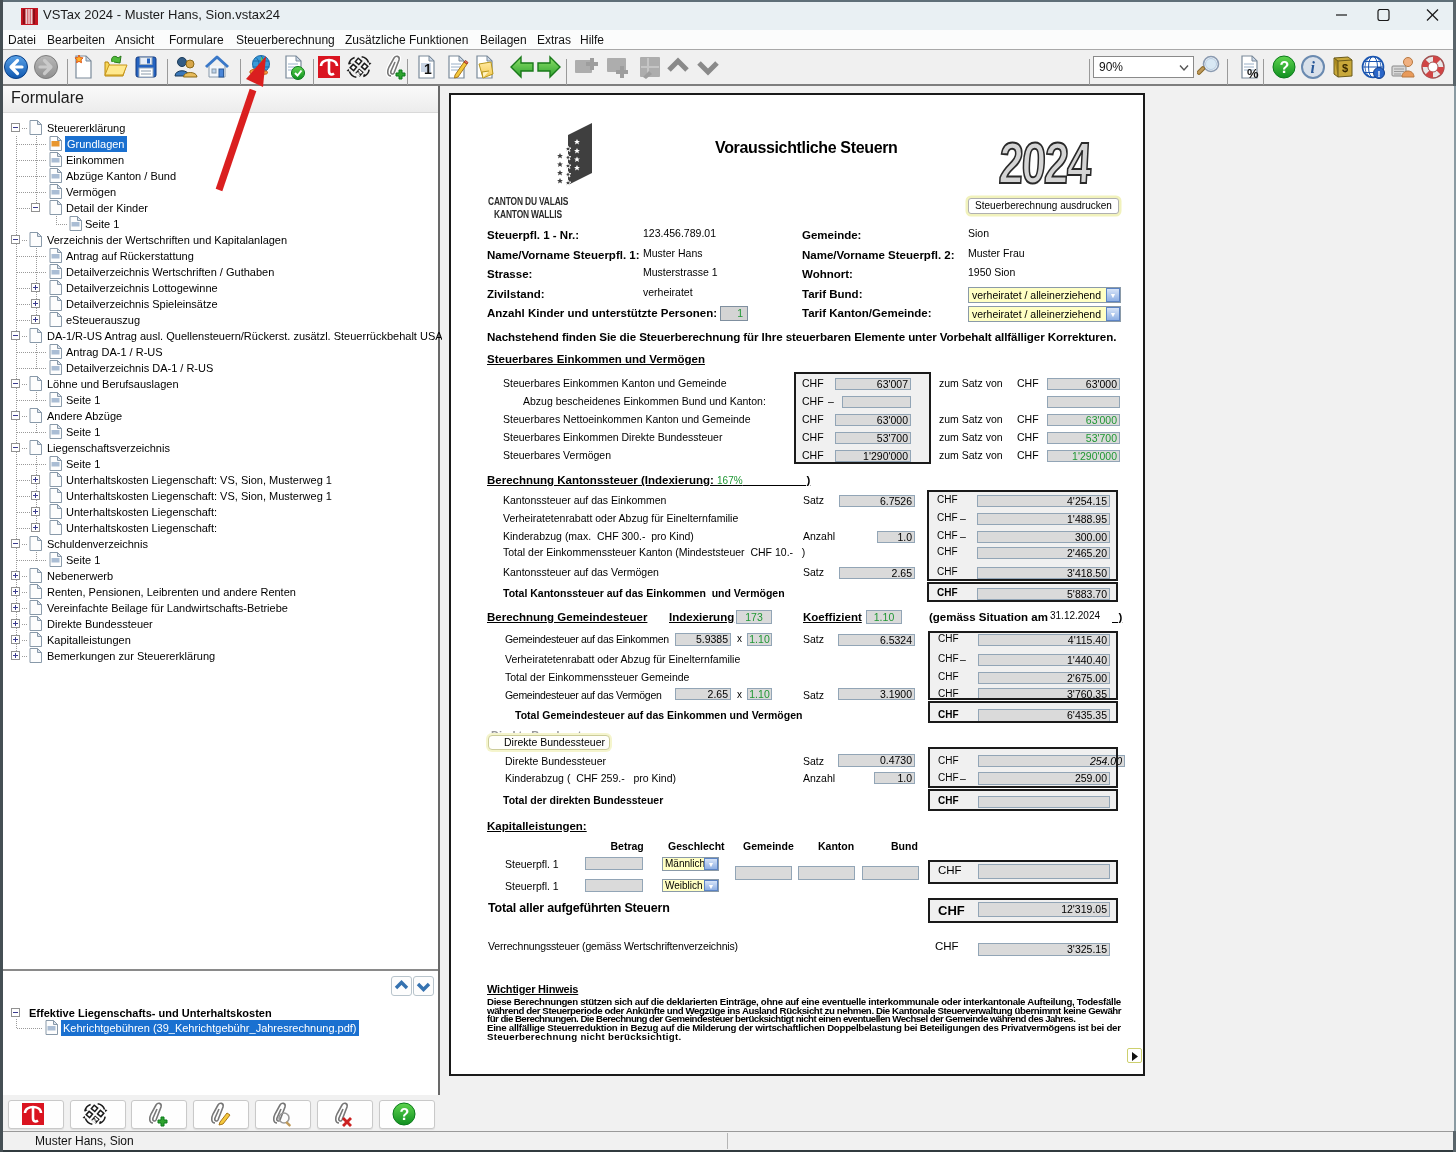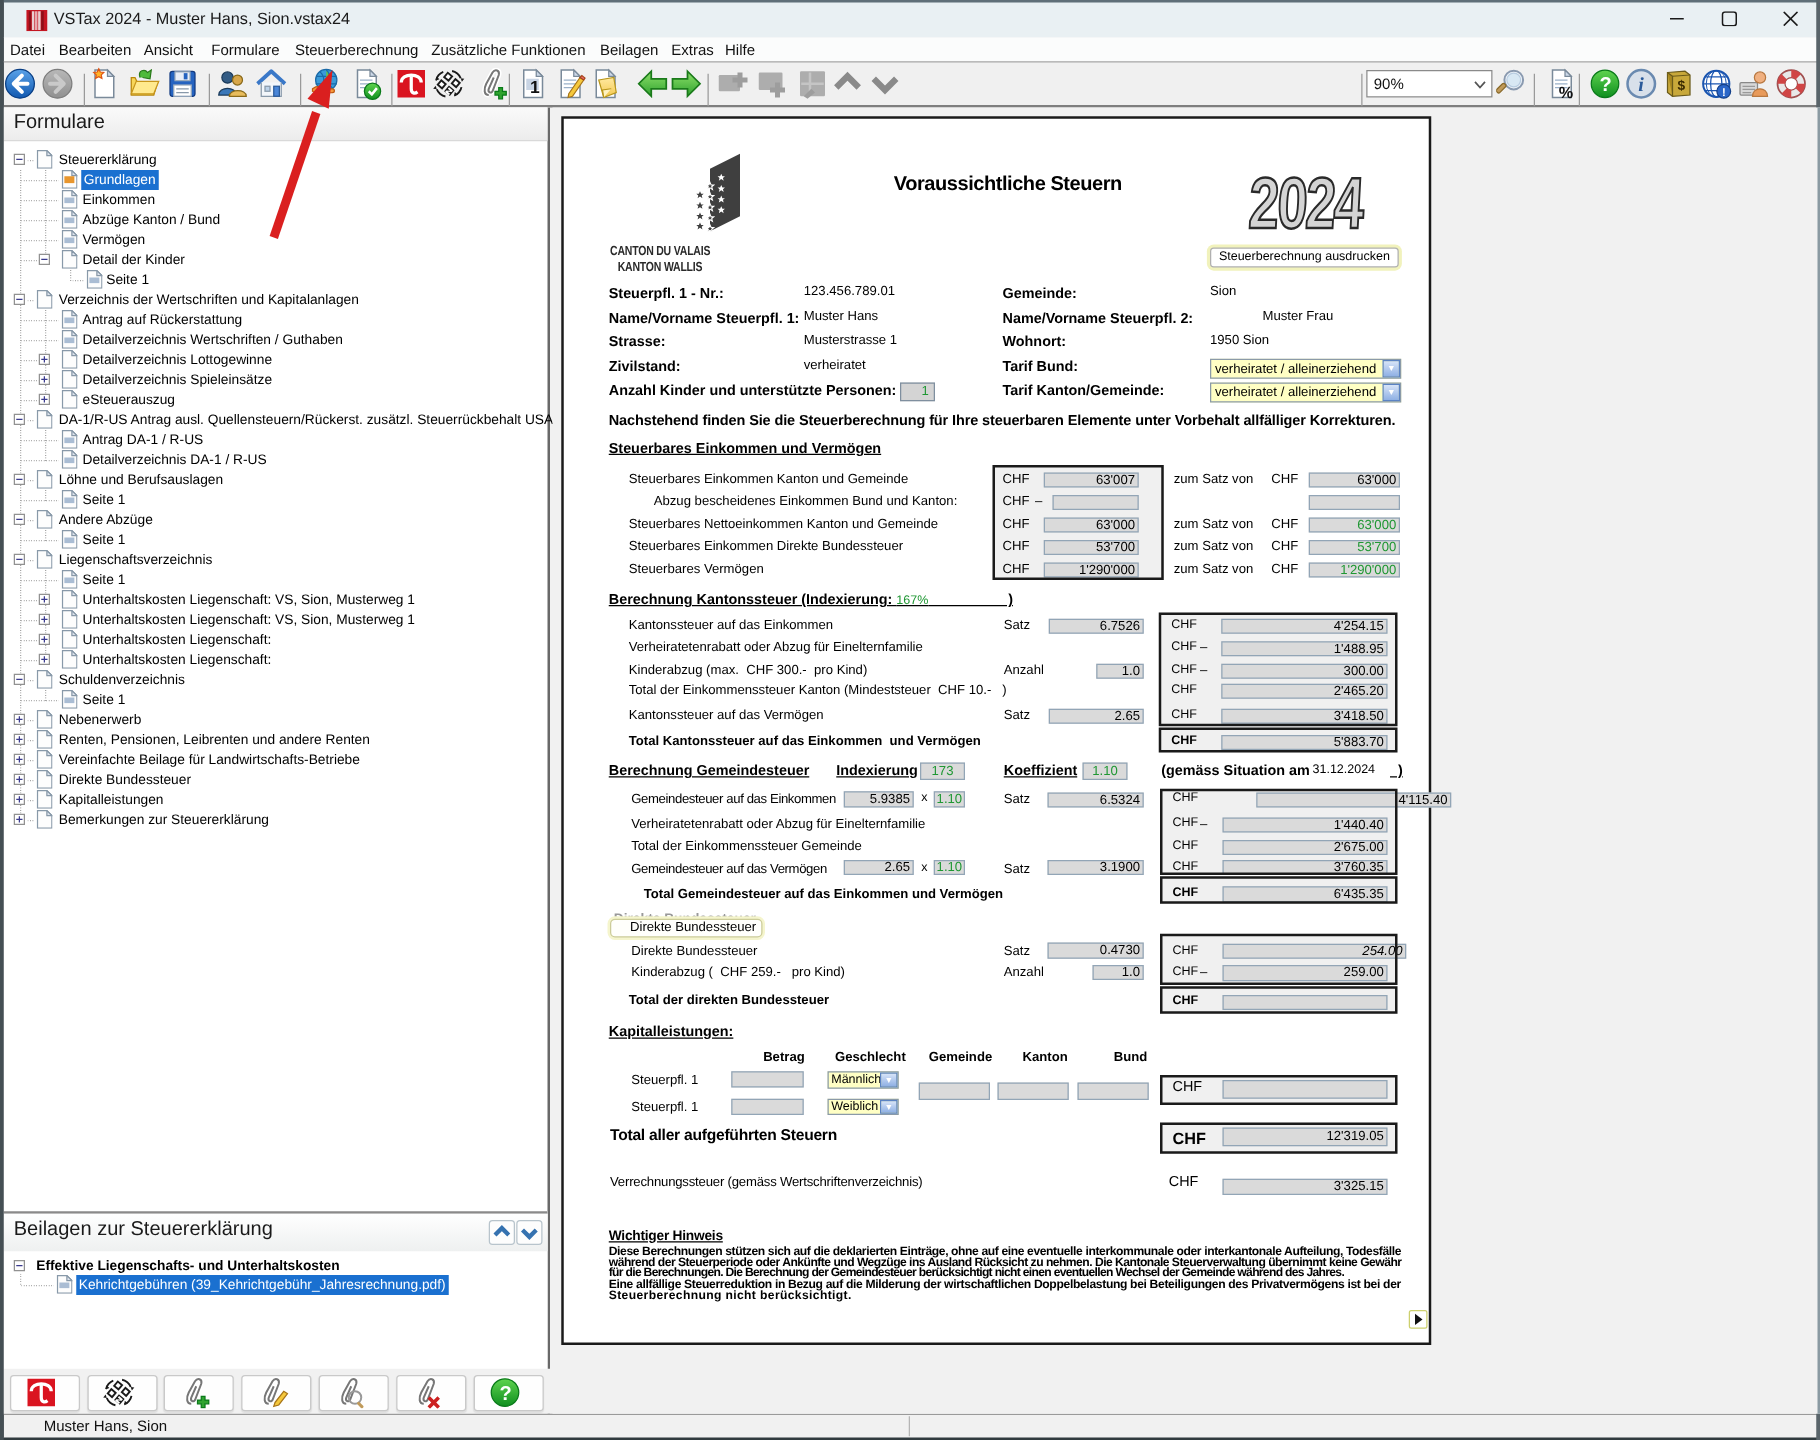--- a/index.html
+++ b/index.html
@@ -578,23 +578,20 @@
       </svg>
 <div class="trow" style="left:44px;top:518px">Kapitalleistungen</div>
 <div class="ebox plus" style="left:8px;top:537px"></div>
 <svg class="dicon" style="left:26px;top:534px" width="13" height="15" viewBox="0 0 13 15">
         <path d="M1 .5 H8.5 L12.5 4.5 V14.5 H1 Z" fill="#fdfdfd" stroke="#8899a9" stroke-width="1"></path>
         <path d="M8.5 .5 V4.5 H12.5 Z" fill="#dde4ee" stroke="#8899a9" stroke-width="1"></path>
       </svg>
 <div class="trow" style="left:44px;top:534px">Bemerkungen zur Steuererklärung</div>
 </div>
   <div id="beilagen">
-    <div id="beihead">
-        <span>Beilagen zur Steuererklärung</span>
-      </div>
     <div class="updn" style="left:388px">
       <svg width="19" height="18" viewBox="0 0 19 18">
           <path d="M4 11 L9.5 5.5 L15 11" fill="none" stroke="#3572b0" stroke-width="3.4"></path>
         </svg>
     </div>
     <div class="updn" style="left:410px">
       <svg width="19" height="18" viewBox="0 0 19 18">
           <path d="M4 7 L9.5 12.5 L15 7" fill="none" stroke="#3572b0" stroke-width="3.4"></path>
         </svg>
     </div>
@@ -742,21 +739,21 @@
 <div class="lbl" style="left:192px;top:152px;font-size:10.5px;">Muster Hans</div>
 <div class="lbl" style="left:36px;top:173px;font-size:11.5px;font-weight:bold;">Strasse:</div>
 <div class="lbl" style="left:192px;top:171px;font-size:10.5px;">Musterstrasse 1</div>
 <div class="lbl" style="left:36px;top:193px;font-size:11.5px;font-weight:bold;">Zivilstand:</div>
 <div class="lbl" style="left:192px;top:191px;font-size:10.5px;">verheiratet</div>
 <div class="lbl" style="left:36px;top:212px;font-size:11.5px;font-weight:bold;">Anzahl Kinder und unterstützte Personen:</div>
 <div class="fld" style="left:269px;top:211px;width:28px;height:15px;line-height:13px;border:1px solid #7f8f9f;background:#d4d4d4;padding-right:4px"><span class="grn">1</span></div>
 <div class="lbl" style="left:351px;top:134px;font-size:11.5px;font-weight:bold;">Gemeinde:</div>
 <div class="lbl" style="left:517px;top:132px;font-size:10.5px;">Sion</div>
 <div class="lbl" style="left:351px;top:154px;font-size:11.5px;font-weight:bold;">Name/Vorname Steuerpfl. 2:</div>
-<div class="lbl" style="left:517px;top:152px;font-size:10.5px;margin-left:42px;">Muster Frau</div>
+<div class="lbl" style="left:517px;top:152px;font-size:10.5px;">Muster Frau</div>
 <div class="lbl" style="left:351px;top:173px;font-size:11.5px;font-weight:bold;">Wohnort:</div>
 <div class="lbl" style="left:517px;top:171px;font-size:10.5px;">1950 Sion</div>
 <div class="lbl" style="left:351px;top:193px;font-size:11.5px;font-weight:bold;">Tarif Bund:</div>
 <div class="lbl" style="left:351px;top:212px;font-size:11.5px;font-weight:bold;">Tarif Kanton/Gemeinde:</div>
 <div class="dd" style="left:517px;top:192px;width:153px;height:16px;line-height:14px;padding-left:3px">verheiratet / alleinerziehend<i>▼</i></div>
 <div class="dd" style="left:517px;top:211px;width:153px;height:16px;line-height:14px;padding-left:3px">verheiratet / alleinerziehend<i>▼</i></div>
 <div class="lbl" style="left:36px;top:235px;font-size:11.6px;font-weight:bold;letter-spacing:-0.09px;">Nachstehend finden Sie die Steuerberechnung für Ihre steuerbaren Elemente unter Vorbehalt allfälliger Korrekturen.</div>
 <div class="lbl" style="left:36px;top:258px;font-size:11.5px;font-weight:bold;text-decoration:underline;">Steuerbares Einkommen und Vermögen</div>
 <div class="bx" style="left:343px;top:277px;width:137px;height:92px"></div>
         <div class="bxb" style="left:343px;top:277px;width:137px;height:92px"></div>
@@ -832,21 +829,21 @@
         <div class="bxb" style="left:477px;top:536px;width:190px;height:69px"></div>
 <div class="bx" style="left:477px;top:606px;width:190px;height:22px"></div>
         <div class="bxb" style="left:477px;top:606px;width:190px;height:22px"></div>
 <div class="lbl" style="left:54px;top:538px;font-size:10.5px;letter-spacing:-0.3px;">Gemeindesteuer auf das Einkommen</div>
 <div class="fld" style="left:224px;top:538px;width:56px;height:13px;line-height:11px;">5.9385</div>
 <div class="lbl" style="left:286px;top:538px;font-size:10px;">x</div>
 <div class="fld" style="left:296px;top:538px;width:25px;height:13px;line-height:11px;text-align:center;padding-right:0"><span class="grn">1.10</span></div>
 <div class="lbl" style="left:352px;top:538px;font-size:10.5px;">Satz</div>
 <div class="fld" style="left:387px;top:538.5px;width:77px;height:12.5px;line-height:10.5px;">6.5324</div>
 <div class="lbl" style="left:487px;top:538px;font-size:10px;">CHF</div>
-<div class="fld" style="left:554px;top:539px;width:156px;height:12px;line-height:10px;">4'115.40</div>
+<div class="fld" style="left:527px;top:539px;width:132px;height:12px;line-height:10px;">4'115.40</div>
 <div class="lbl" style="left:54px;top:557.5px;font-size:10.5px;">Verheiratetenrabatt oder Abzug für Einelternfamilie</div>
 <div class="lbl" style="left:487px;top:557.5px;font-size:10px;">CHF</div>
 <div class="lbl" style="left:509px;top:557.5px;font-size:10.5px;">–</div>
 <div class="fld" style="left:527px;top:558.5px;width:132px;height:12px;line-height:10px;">1'440.40</div>
 <div class="lbl" style="left:54px;top:576px;font-size:10.5px;">Total der Einkommenssteuer Gemeinde</div>
 <div class="lbl" style="left:487px;top:576px;font-size:10px;">CHF</div>
 <div class="fld" style="left:527px;top:577px;width:132px;height:12px;line-height:10px;">2'675.00</div>
 <div class="lbl" style="left:54px;top:594px;font-size:10.5px;letter-spacing:-0.3px;">Gemeindesteuer auf das Vermögen</div>
 <div class="fld" style="left:224px;top:592.5px;width:56px;height:12.5px;line-height:10.5px;">2.65</div>
 <div class="lbl" style="left:286px;top:594px;font-size:10px;">x</div>

